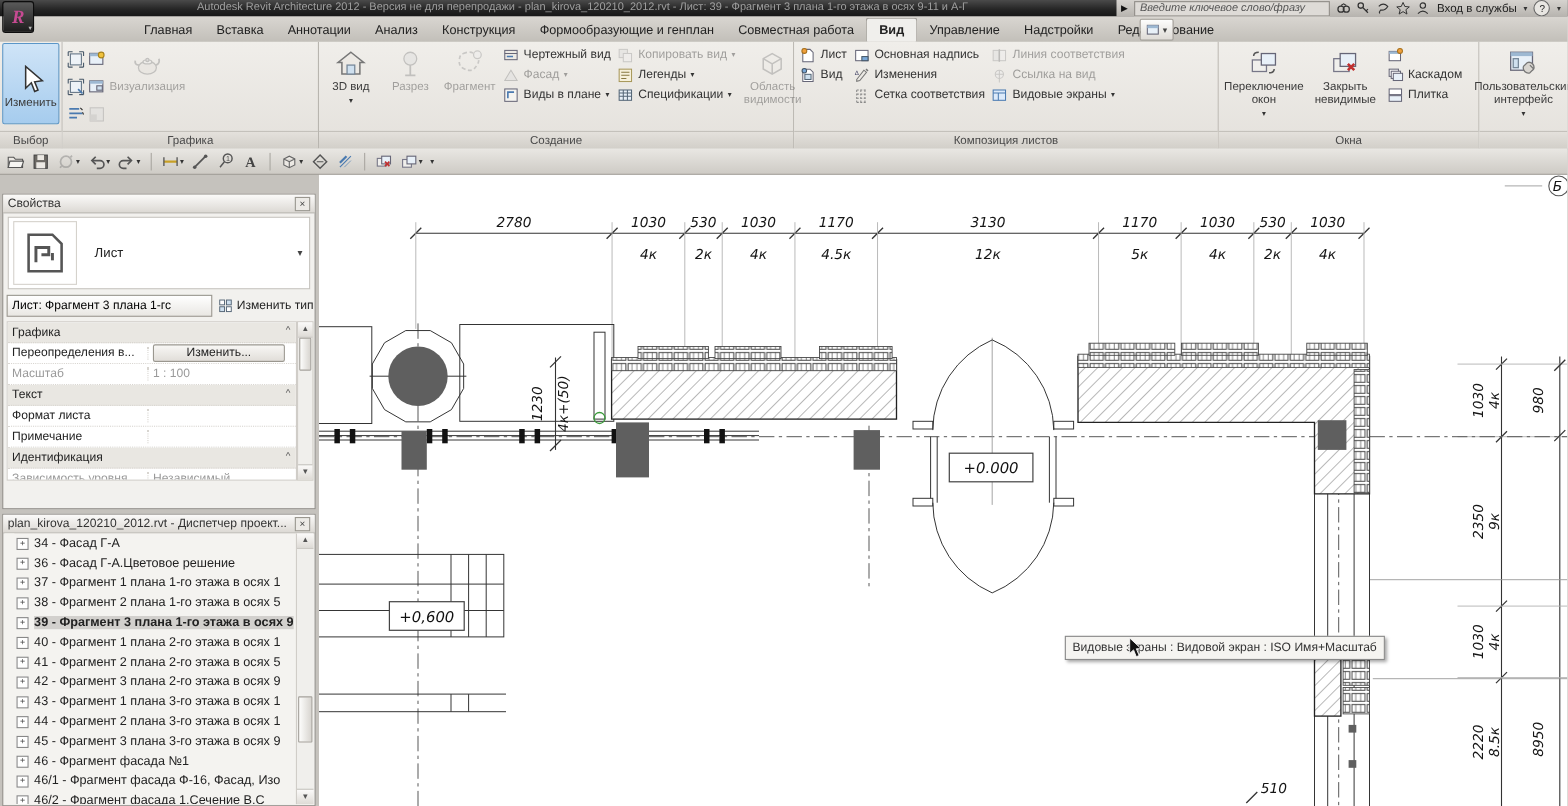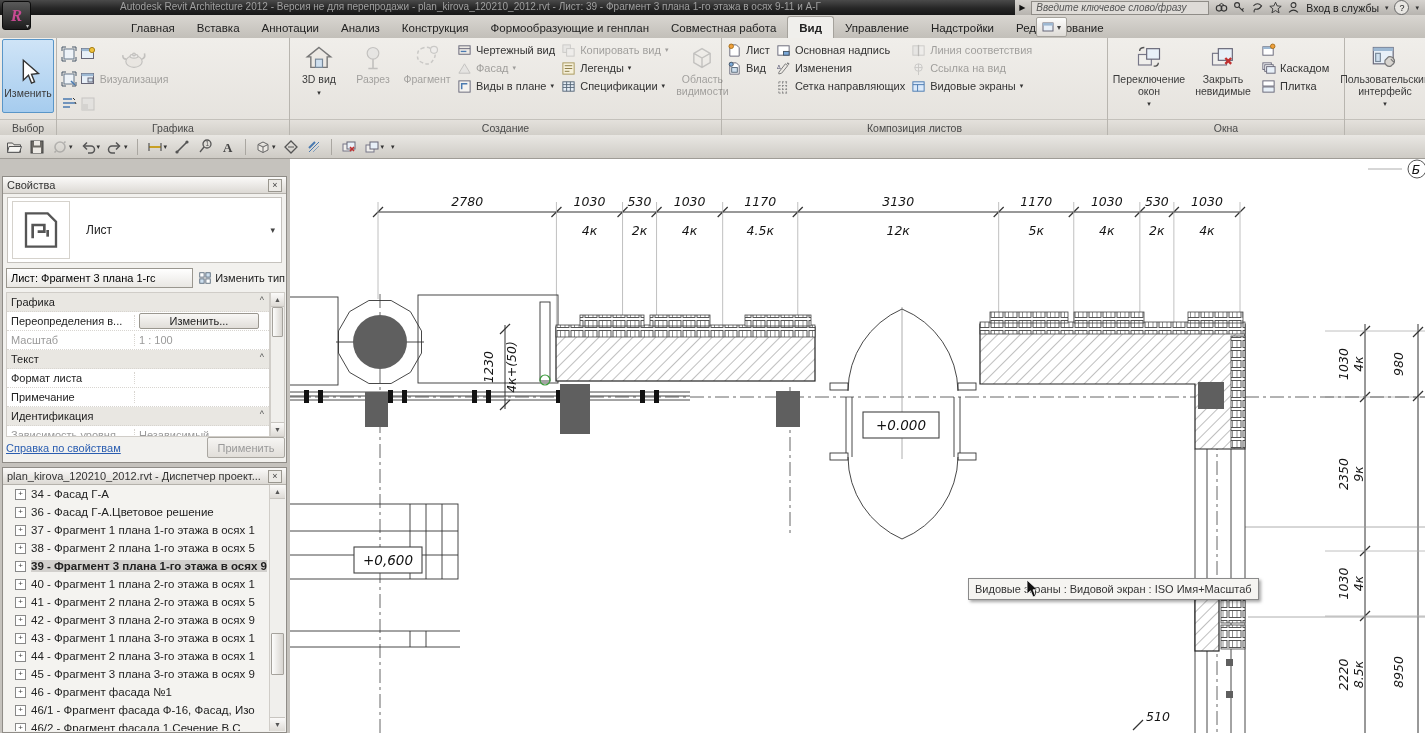--- a/index.html
+++ b/index.html
@@ -2,21 +2,21 @@
 <html><head>
 <meta charset="utf-8">
 <style>
   html,body{margin:0;padding:0;width:1425px;height:733px;overflow:hidden;
     font-family:"Liberation Sans",sans-serif;background:#c9c6c1;-webkit-font-smoothing:antialiased;}
   #app{position:relative;width:1425px;height:733px;}
 
   
   .titlebar{position:absolute;left:0;top:0;width:1425px;height:15px;
     background:linear-gradient(#4a4a4a,#262626 55%,#171717);color:#a9a9a9;font-size:10px;}
-  .title-text{position:absolute;left:120px;top:1px;width:760px;text-align:left;
+  .title-text{position:absolute;left:120px;top:1px;width:760px;text-align:right;
     white-space:nowrap;overflow:hidden;color:#9f9f9f;}
   .tb-right{position:absolute;right:0;top:0;height:15px;display:flex;align-items:center;
     background:linear-gradient(#d6d3cf,#b7b4af);padding:0 6px 0 4px;gap:6px;color:#333;}
   .tb-play{font-size:8px;color:#111;}
   .searchbox{width:168px;height:12px;background:#cfccc8;border:1px solid #8f8c87;
     font-style:italic;font-size:10px;color:#555;padding:0 4px;display:flex;align-items:center;
     white-space:nowrap;overflow:hidden;background:#dedbd7;}
   .tbicons{display:flex;align-items:center;gap:5px;}
   .tbicons svg{width:13px;height:13px;}
   .signin{font-size:10.5px;color:#222;white-space:nowrap;}
@@ -414,21 +414,21 @@
                 <path d="M3 12 L10 3 l2.5 2 L6 13 l-3 .8 Z" fill="#ece9e4" stroke="#777"></path>
                 <path d="M12 2 l2 1.6" stroke="#777" stroke-width="1.4"></path>
                 <text x="1" y="8" font-size="6" fill="#446" font-family="Liberation Sans">Δ</text>
               </svg>
             <span>Изменения</span>
           </div>
           <div class="srow">
             <svg viewBox="0 0 16 16">
                 <path d="M3 3 h10 M3 7 h10 M3 11 h10 M3 15 h10 M3 3 v12 M7 3 v12 M11 3 v12" stroke="#888" stroke-dasharray="2 1.4" fill="none"></path>
               </svg>
-            <span>Сетка направляющих</span>
+            <span>Сетка соответствия</span>
           </div>
         </div>
         <div class="rows">
           <div class="srow dis">
             <svg viewBox="0 0 16 16">
                 <rect x="2" y="3" width="6" height="10" fill="#ddd" stroke="#999"></rect>
                 <rect x="8" y="3" width="6" height="10" fill="#eee" stroke="#999"></rect>
                 <path d="M8 2 v12" stroke="#777" stroke-width="1.4"></path>
               </svg>
             <span>Линия соответствия</span>
@@ -901,24 +901,20 @@
             <span class="plabel">Зависимость уровня</span>
             <span class="pvalue">Независимый</span>
 
           </div>
         </div>
       <div class="pscroll">
         <div class="sarrow">▲</div>
         <div class="sthumb" style="top:14px;height:28px;"></div>
         <div class="sarrow bot">▼</div>
       </div>
-      <div class="pfoot">
-        <span class="plink">Справка по свойствам</span>
-        <span class="applybtn">Применить</span>
-      </div>
     </div>
 
     <div class="palette browserp">
       <div class="phead">
         <span style="overflow:hidden;white-space:nowrap;">plan_kirova_120210_2012.rvt - Диспетчер проект...</span>
         <span class="pclose">×</span>
       </div>
       <div class="blist">
 
           <div class="bitem">

